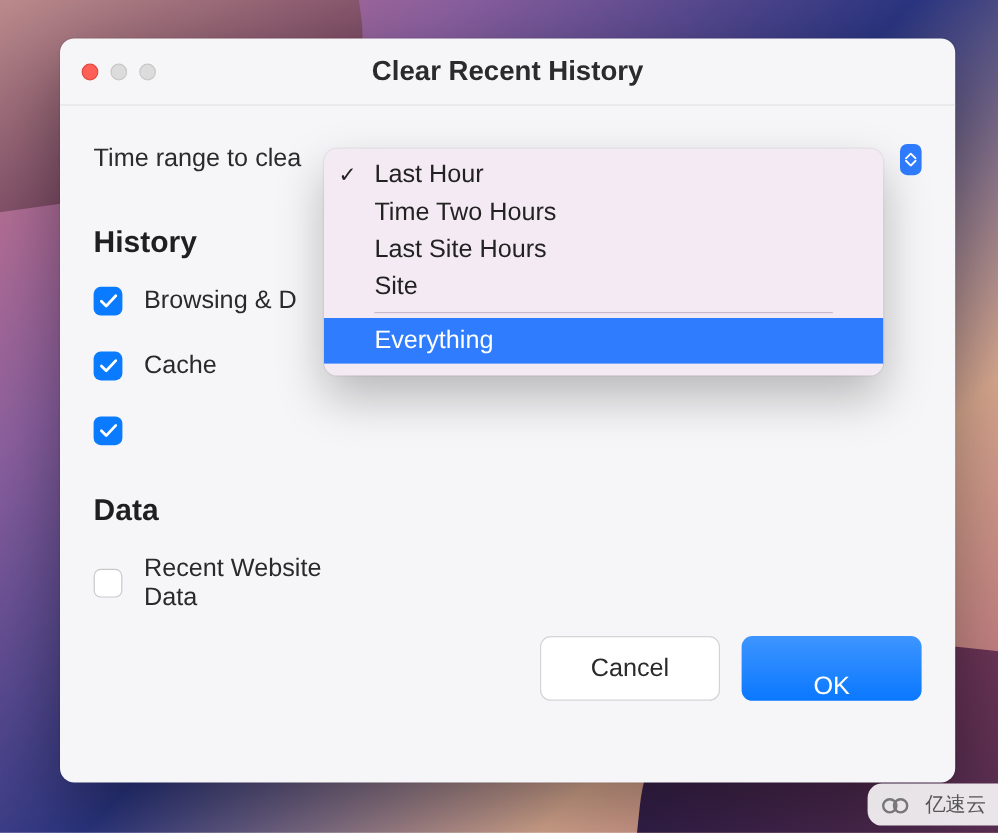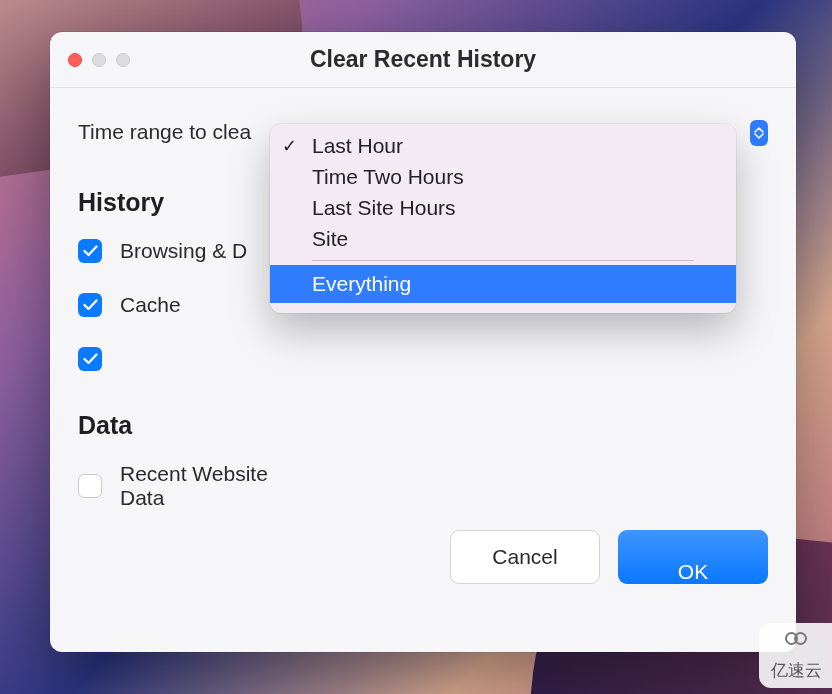--- a/index.html
+++ b/index.html
@@ -116,21 +116,21 @@
       border-radius: 0; margin: 2px 0 4px 0;
       height: 38px;
     }
     
     .watermark {
       position: absolute; right: 0; bottom: 6px;
       background: rgba(255,255,255,.88);
       border-radius: 12px 0 0 12px;
       padding: 6px 10px 6px 12px;
       display: flex; align-items: center; gap: 12px;
-      font-size: 17px; color: #555; flex-direction: column;
+      font-size: 17px; color: #555;
     }
     .wm-icon {
       width: 24px; height: 18px; position: relative;
     }
     .wm-icon .c1,.wm-icon .c2 {
       position: absolute; border: 2px solid #777; border-radius: 50%;
       width: 13px; height: 13px; top: 3px;
     }
     .wm-icon .c1 { left: 0; }
     .wm-icon .c2 { left: 9px; }

